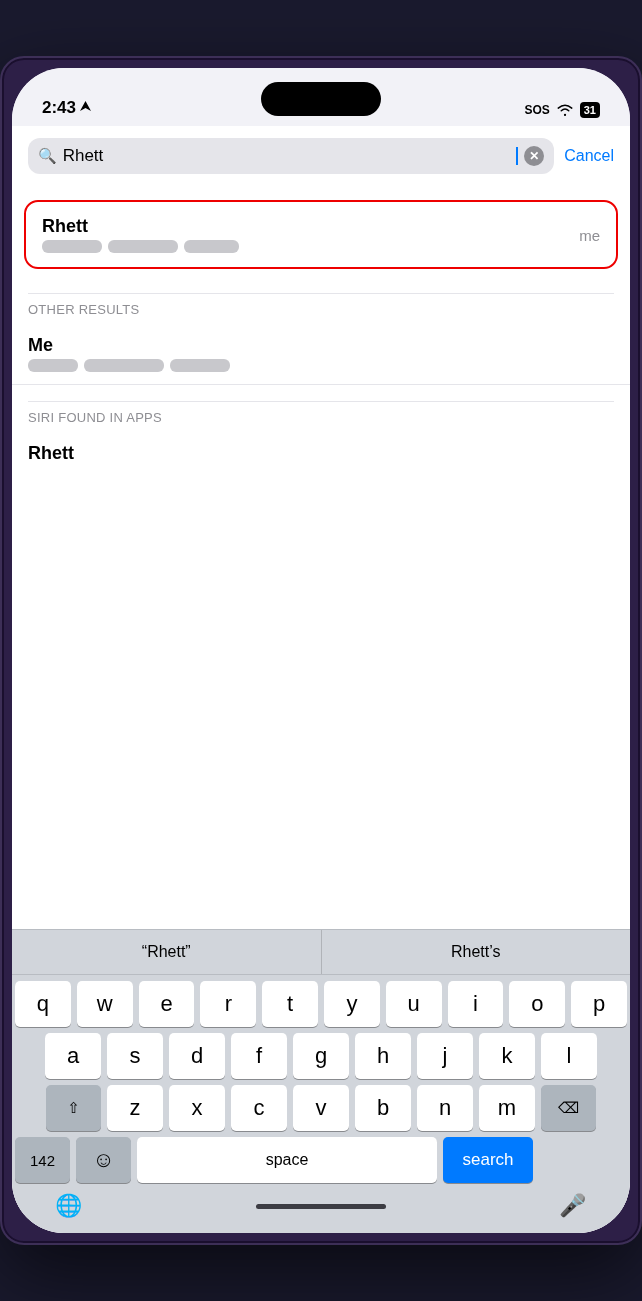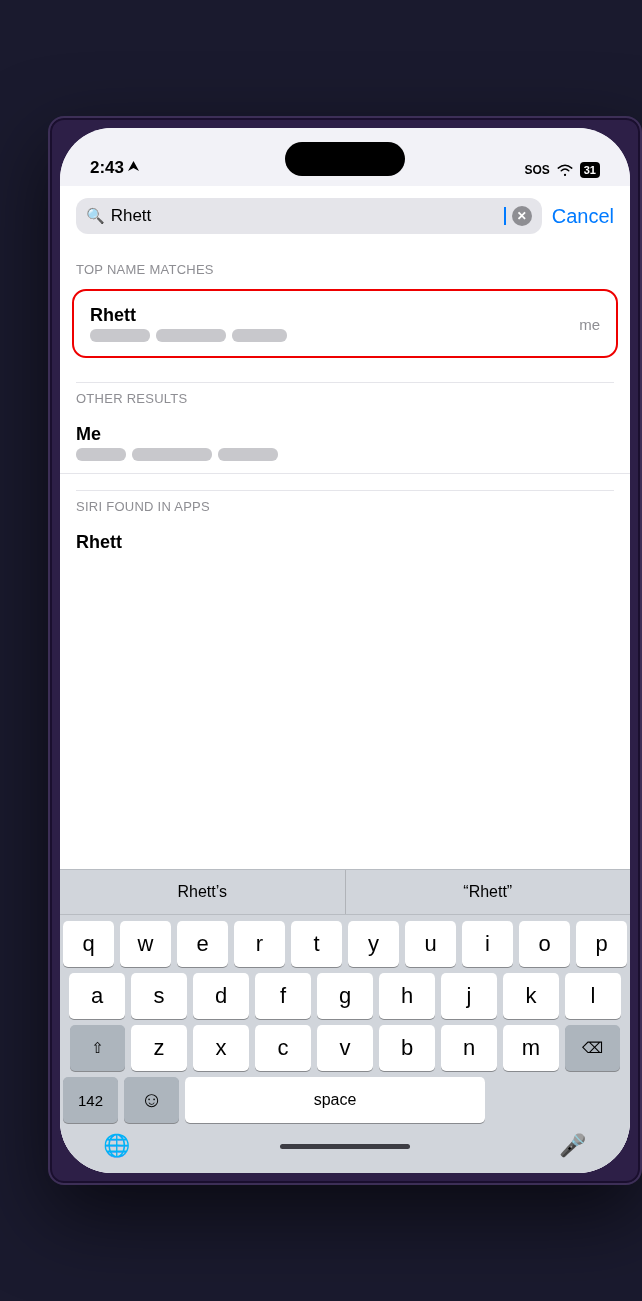--- a/index.html
+++ b/index.html
@@ -8,28 +8,27 @@
       background: #1a1a2e;
       display: flex;
       justify-content: center;
       align-items: center;
       min-height: 100vh;
       font-family: -apple-system, 'SF Pro Display', 'Helvetica Neue', sans-serif;
     }
 
     .phone-shell {
       width: 642px;
-      height: 1069px;
+      height: 1189px;
       background: #2d1f47;
-      border-radius: 16px;
+      border-radius: 24px;
       position: relative;
       overflow: hidden;
       border: 2px solid #3d2f57;
       box-shadow: inset 0 0 0 2px #1a0f2e, 0 30px 80px rgba(0,0,0,0.6);
-      margin-left: 48px;
     }
 
     
     .side-btn-left {
       position: absolute;
       left: -4px;
       top: 180px;
       width: 4px;
       height: 50px;
       background: #3d2f57;
@@ -198,21 +197,21 @@
 
     .search-clear-icon {
       color: #fff;
       font-size: 12px;
       font-weight: 700;
       line-height: 1;
     }
 
     .cancel-btn {
       color: #007aff;
-      font-size: 20px;
+      font-size: 16px;
       font-weight: 400;
       cursor: pointer;
       white-space: nowrap;
     }
 
     
     .results-area {
       flex: 1;
       background: #fff;
       overflow-y: auto;
@@ -478,21 +477,20 @@
             <span class="cursor"></span>
           <div class="search-clear-btn">
             <span class="search-clear-icon">✕</span>
           </div>
         </div>
         <span class="cancel-btn">Cancel</span>
       </div>
 
       <div class="results-area">
 
-        <div class="section-header">TOP NAME MATCHES</div>
 
         <div class="top-match-item">
           <div class="result-name">Rhett</div>
           <div class="result-detail">
             <div class="blurred-text-block" style="width:60px;"></div>
             <div class="blurred-text-block" style="width:70px;"></div>
             <div class="blurred-text-block" style="width:55px;"></div>
           </div>
           <span class="result-me-label">me</span>
         </div>
@@ -516,22 +514,22 @@
         <div class="section-divider"></div>
         <div class="section-header">SIRI FOUND IN APPS</div>
 
         <div class="result-item">
           <div class="result-name">Rhett</div>
         </div>
 
       </div>
 
       <div class="autocomplete-bar">
+        <div class="autocomplete-item">“Rhett”</div>
         <div class="autocomplete-item">Rhett’s</div>
-        <div class="autocomplete-item">“Rhett”</div>
       </div>
 
       <div class="keyboard">
 
         <div class="key-row">
           <div class="key">q</div>
           <div class="key">w</div>
           <div class="key">e</div>
           <div class="key">r</div>
           <div class="key">t</div>
@@ -563,20 +561,21 @@
           <div class="key">b</div>
           <div class="key">n</div>
           <div class="key">m</div>
           <div class="key key-special key-backspace">⌫</div>
         </div>
 
         <div class="bottom-row">
           <div class="key key-special key-123">142</div>
           <div class="key key-special key-emoji">☺</div>
           <div class="key key-space">space</div>
+          <div class="key key-search">search</div>
         </div>
 
         <div class="bottom-nav-row">
           <span class="globe-icon">🌐</span>
           <div class="home-indicator" style="background:transparent; height:auto; flex:1;">
             <div class="home-bar"></div>
           </div>
           <span class="mic-icon">🎤</span>
         </div>
       </div>

